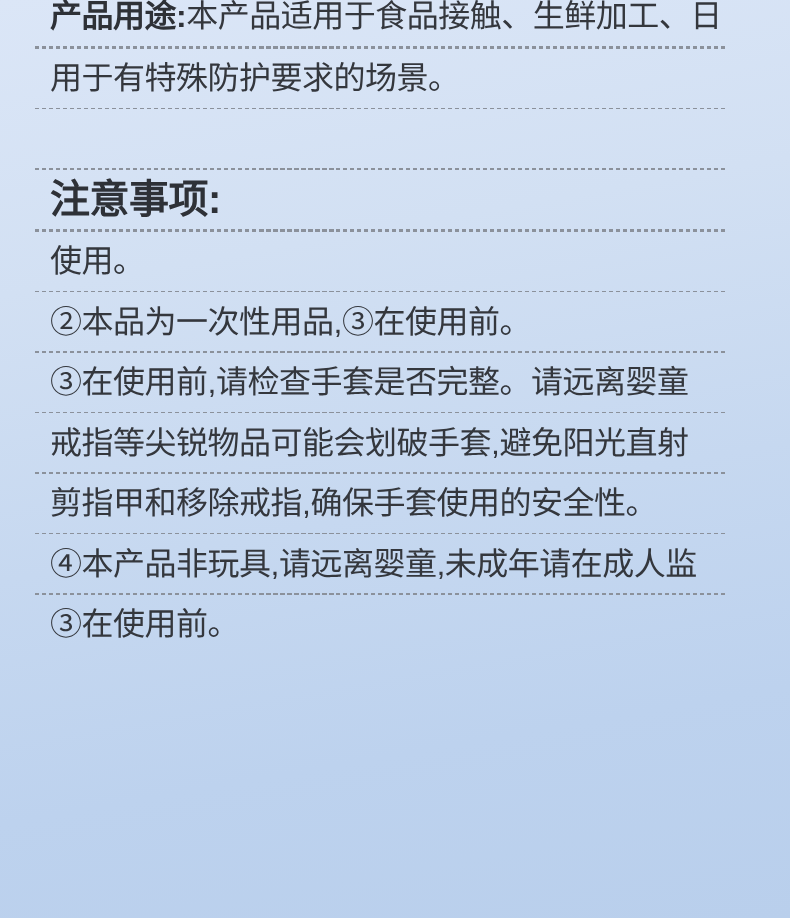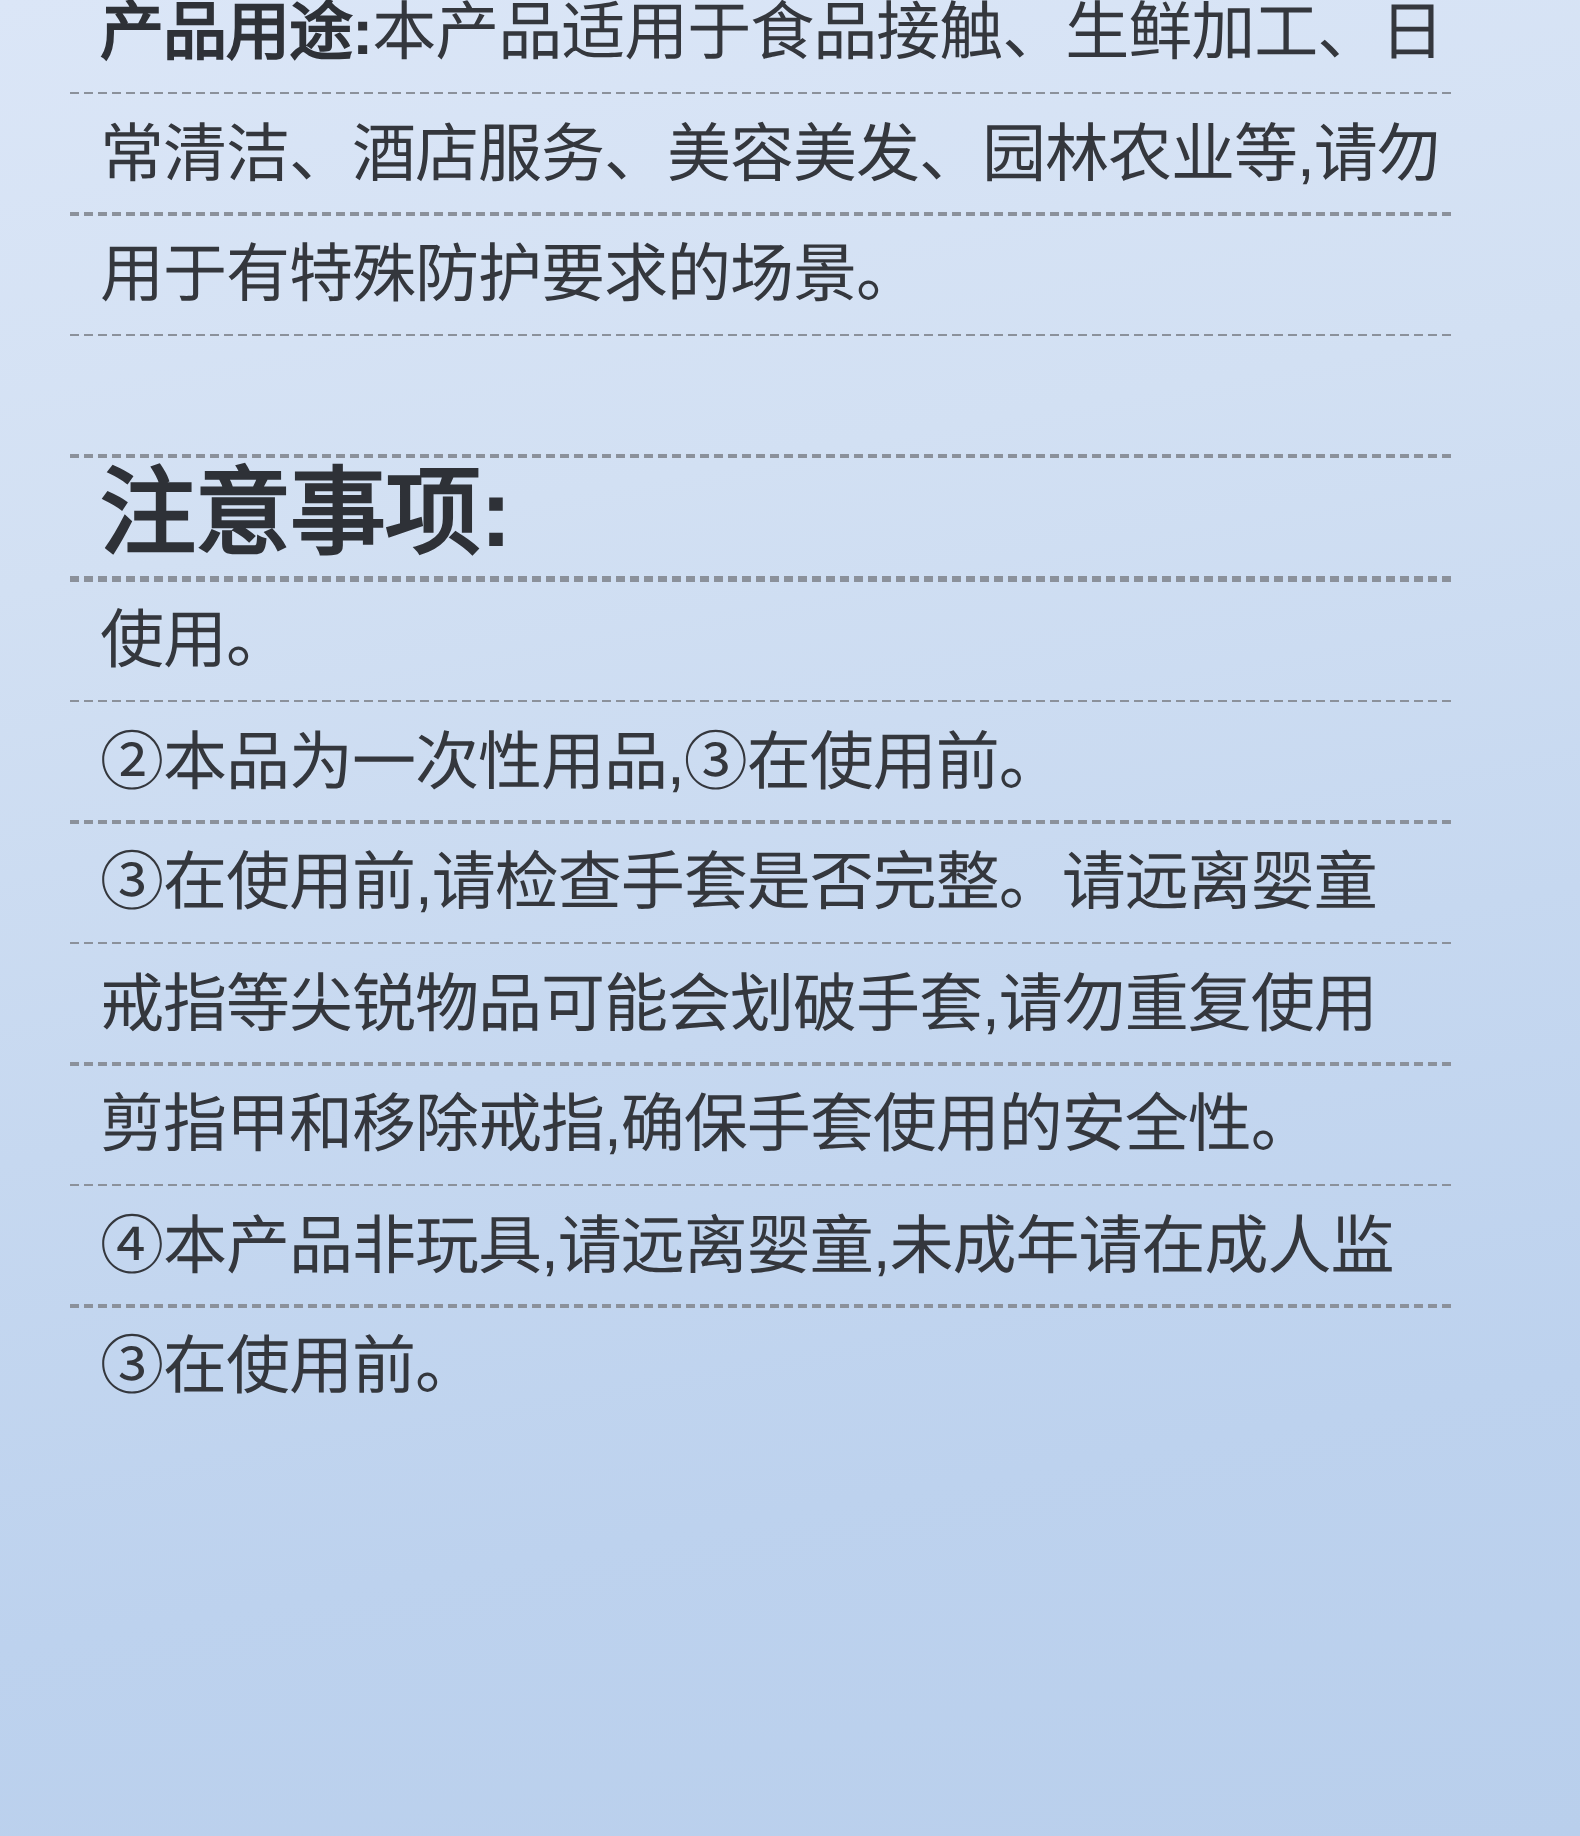--- a/index.html
+++ b/index.html
@@ -37,21 +37,21 @@
     font-size: 32px;
     line-height: 1;
     letter-spacing: -0.5px;
     white-space: nowrap;
   }
   .row .b {
     font-weight: 700;
     color: var(--heading-color, #2e3137);
   }
   .row.heading .b {
-    font-size: 48px;
+    font-size: 40px;
   }
   .divider {
     height: 1.5px;
     margin-left: 35px;
     width: 717px;
     background: repeating-linear-gradient(90deg,
       var(--divider-color, #8b919b) 0px,
       var(--divider-color, #8b919b) 4.5px,
       transparent 4.5px,
       transparent 7px);
@@ -62,24 +62,20 @@
 
 <div class="page">
   <div class="rows">
 
     <div class="row">
       <span class="b">产品用途:</span>
         <span class="t">本产品适用于食品接触、生鲜加工、日</span>
     </div>
     <div class="divider"></div>
 
-    <div class="row">
-      <span class="b"></span>
-        <span class="t">常清洁、酒店服务、美容美发、园林农业等,请勿</span>
-    </div>
     <div class="divider"></div>
 
     <div class="row">
       <span class="b"></span>
         <span class="t">用于有特殊防护要求的场景。</span>
     </div>
     <div class="divider"></div>
 
     <div class="row">
     </div>
@@ -106,21 +102,21 @@
     <div class="divider"></div>
 
     <div class="row">
       <span class="b"></span>
         <span class="t">③在使用前,请检查手套是否完整。请远离婴童</span>
     </div>
     <div class="divider"></div>
 
     <div class="row">
       <span class="b"></span>
-        <span class="t">戒指等尖锐物品可能会划破手套,请勿重复使用</span>
+        <span class="t">戒指等尖锐物品可能会划破手套,避免阳光直射</span>
     </div>
     <div class="divider"></div>
 
     <div class="row">
       <span class="b"></span>
         <span class="t">剪指甲和移除戒指,确保手套使用的安全性。</span>
     </div>
     <div class="divider"></div>
 
     <div class="row">

